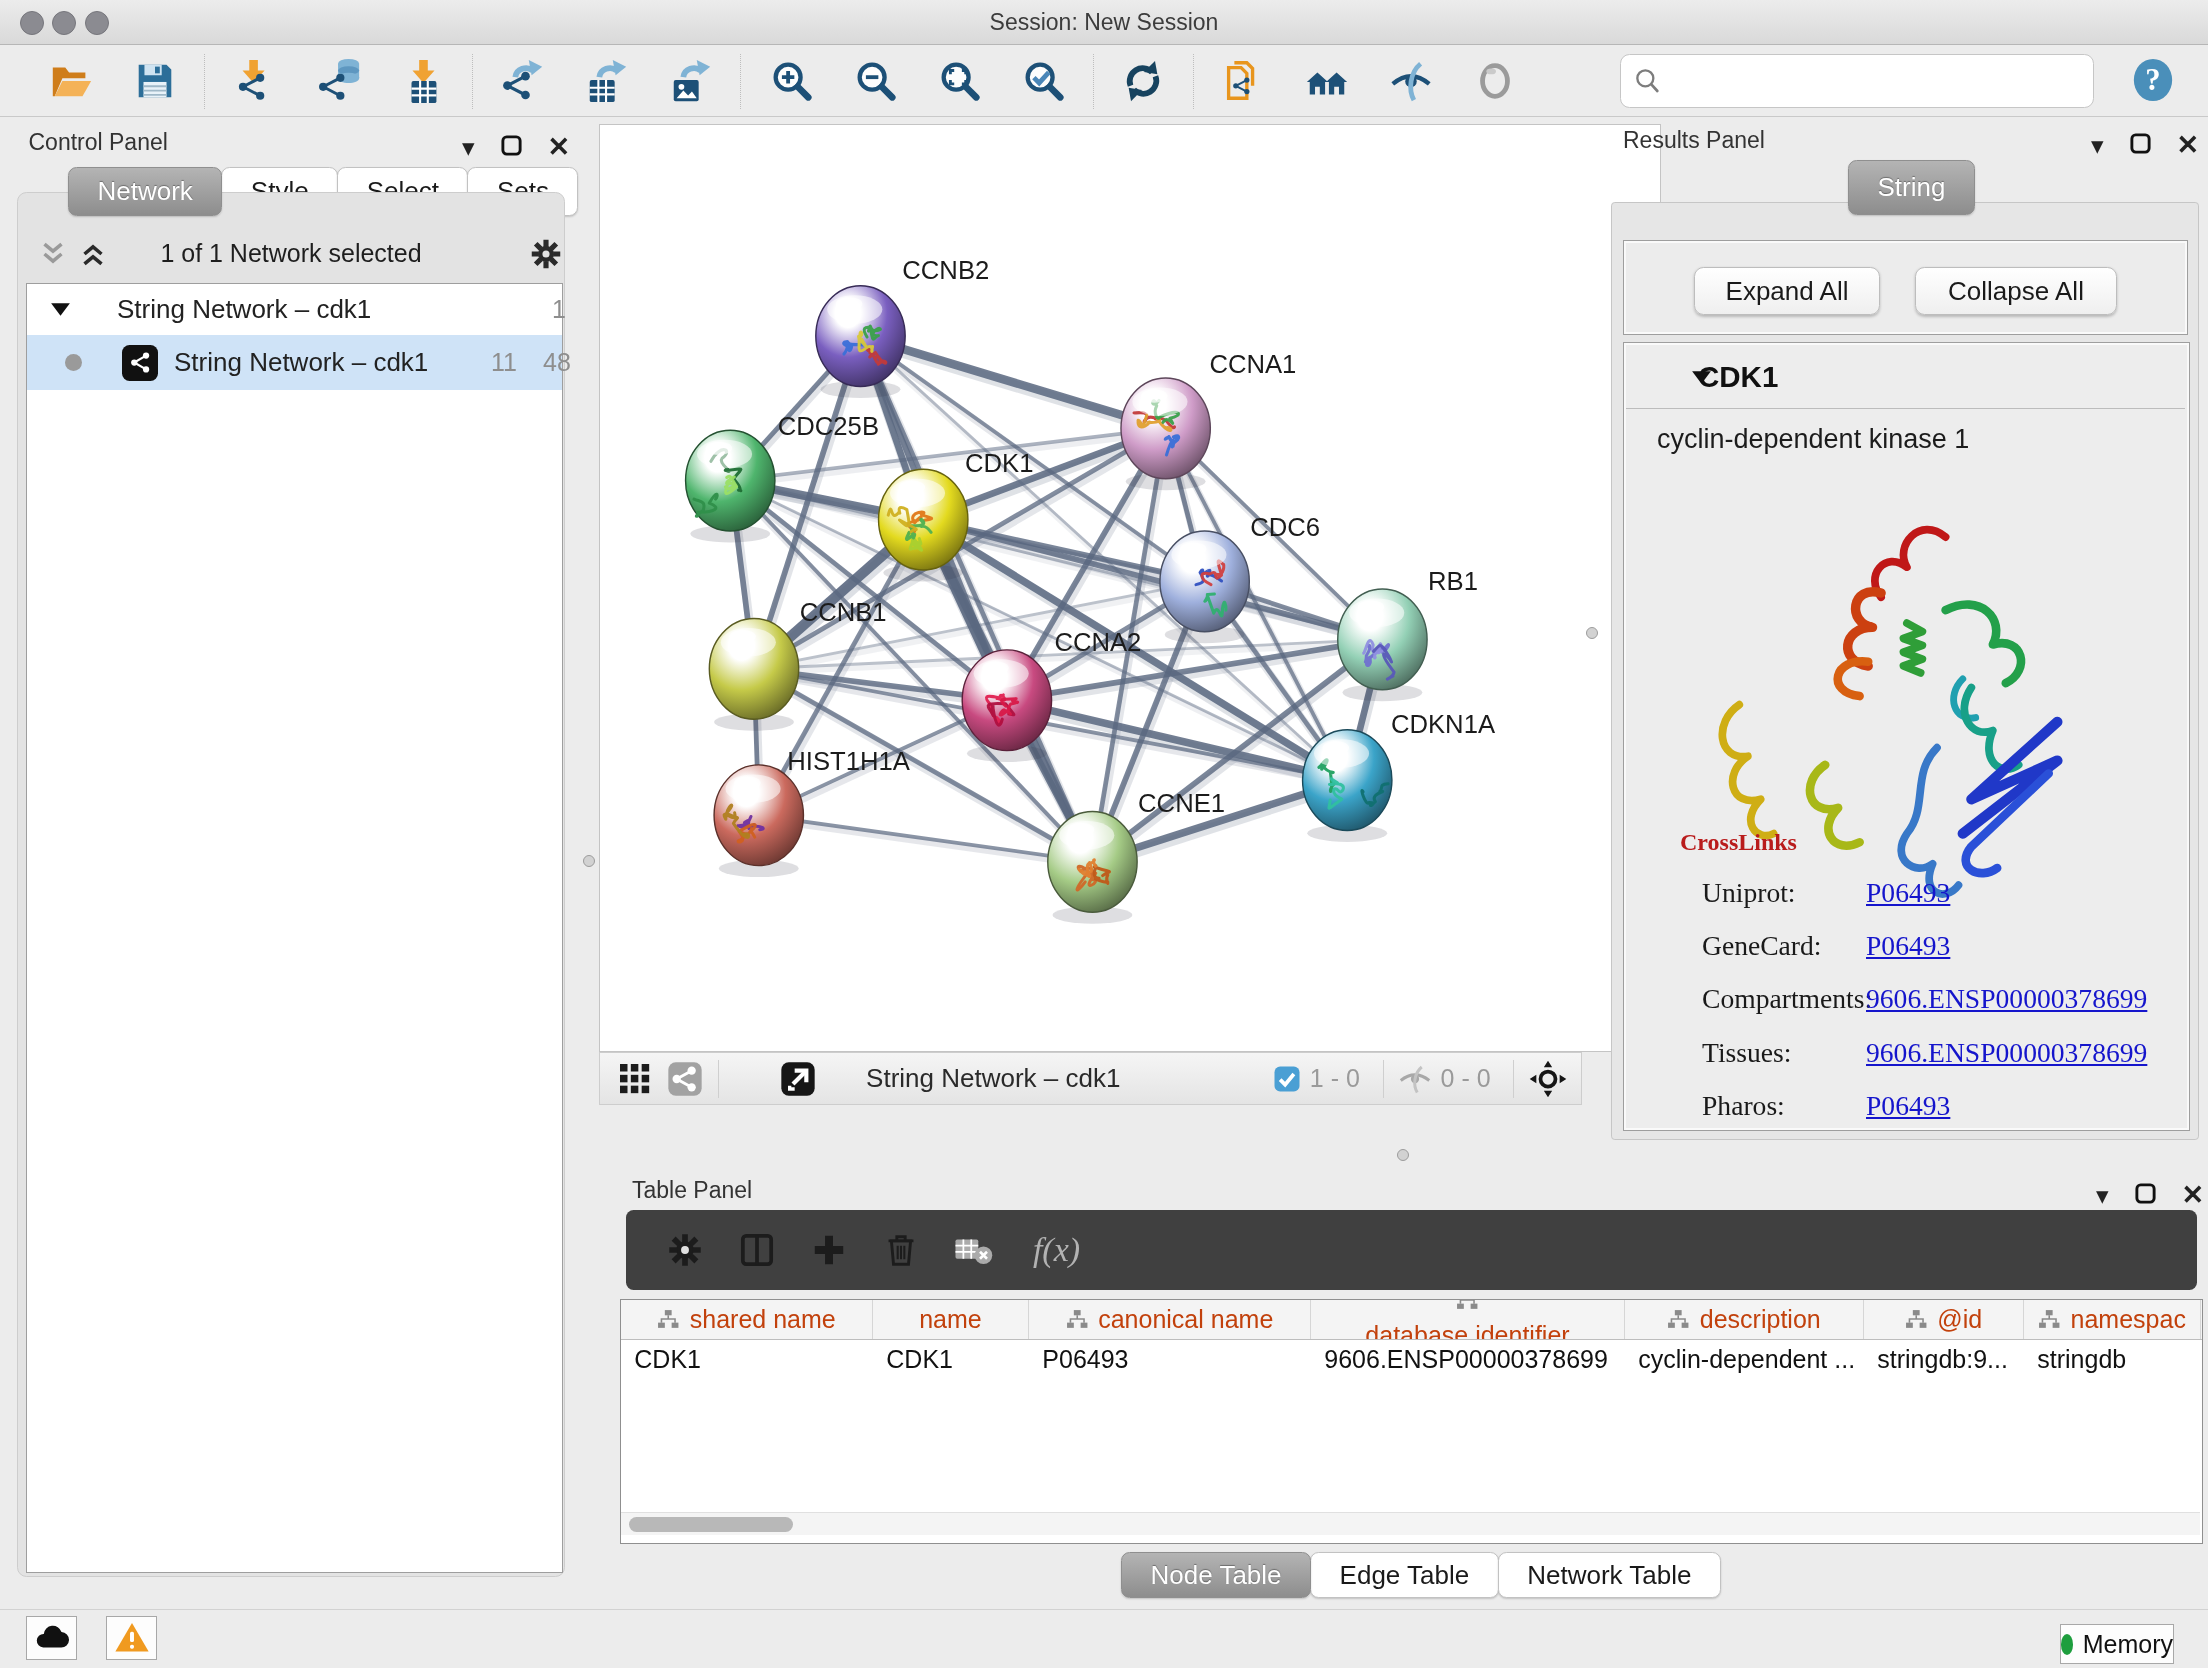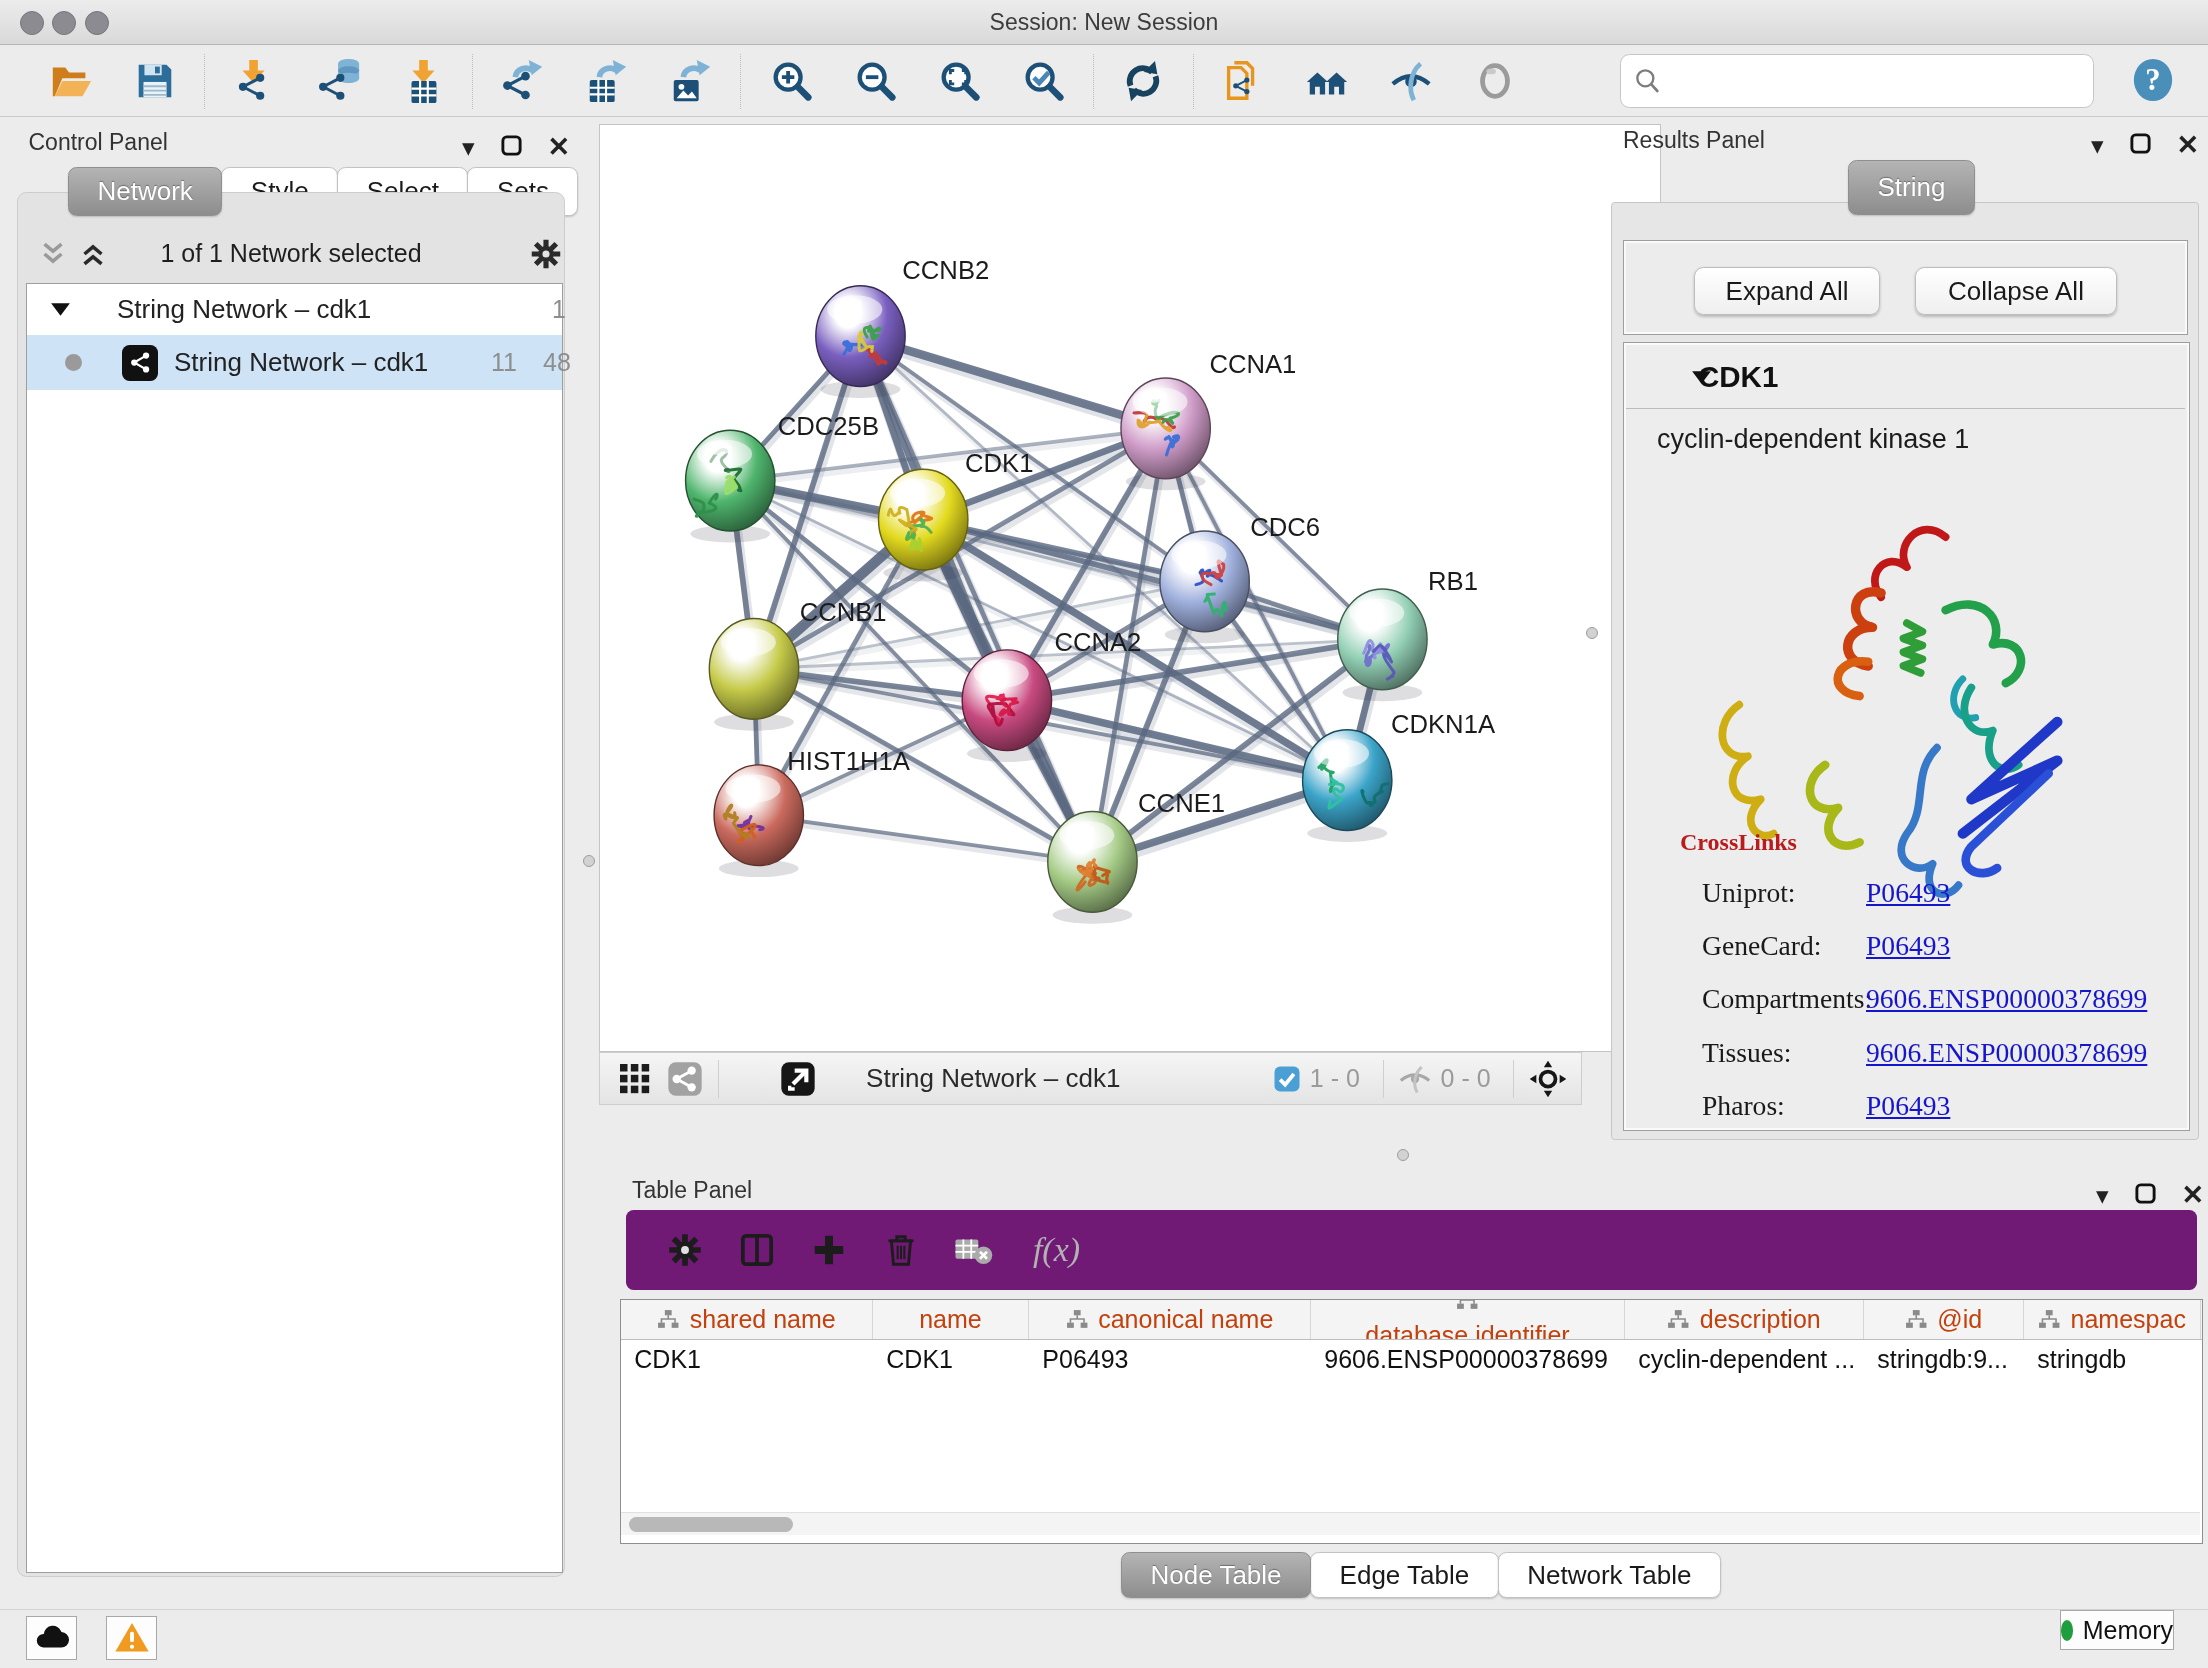--- a/index.html
+++ b/index.html
@@ -83,21 +83,21 @@
   #rp-structure { position:absolute; left:1680px; top:464px; width:428px; height:447px; }
   #xl-heading { position:absolute; left:1680px; top:829px; font-family:"Liberation Serif",serif;
     font-weight:bold; font-size:24px; color:#b91c1c; }
   .xl-row { position:absolute; left:1702px; width:476px; font-family:"Liberation Serif",serif; font-size:27.6px; }
   .xl-label { display:inline-block; width:160px; color:#1a1a1a; }
   .xl-link { color:#1515cc; text-decoration:underline; position:absolute; left:164px; white-space:nowrap; }
 
   
   #tp-title { position:absolute; left:632px; top:1177px; font-size:23px; color:#333; }
   #tp-toolbar { position:absolute; left:626px; top:1210px; width:1571px; height:80px;
-    background:#701a75; border-radius:7.6px; display:flex; align-items:center; padding-left:23px; }
+    background:#404040; border-radius:7.6px; display:flex; align-items:center; padding-left:23px; }
   .tp-btn { width:72px; height:61px; background:none; border:none; display:flex; align-items:center; justify-content:center; }
   .fx-glyph { font-family:"Liberation Serif",serif; font-style:italic; font-size:34px; color:#b2b2b2; }
   #table-wrap { position:absolute; left:620px; top:1299px; width:1583px; height:245px;
     background:#fff; border:1.9px solid #8f8f8f; }
   #thead-row { display:flex; height:40px; background:#f4f4f4; border-bottom:1px solid #bdbdbd; }
   .th { display:flex; align-items:center; justify-content:center; gap:9.5px; font-size:25px; color:#c2410c;
     border-right:1px solid #d6d6d6; overflow:hidden; white-space:nowrap; }
   .th svg { width:23px; height:23px; flex:none; }
   .tr { display:flex; height:38px; }
   .td { font-size:25px; color:#111; padding-left:13.3px; display:flex; align-items:center;
@@ -105,21 +105,21 @@
   #hscroll { position:absolute; left:0; bottom:7.6px; width:1579px; height:23px; background:#f4f4f4;
     border-top:1px solid #e0e0e0; }
   #hthumb { position:absolute; left:7.6px; top:3.8px; width:164px; height:14.3px; border-radius:7.6px; background:#b8b8b8; }
   #tp-tabs { position:absolute; left:1122px; top:1552px; display:flex; }
 
   
   #statusbar { position:absolute; left:0; top:1609px; width:2208px; height:59px; background:#ececec;
     border-top:1px solid #d2d2d2; }
   .sb-btn { position:absolute; top:5.7px; width:51px; height:44px; background:#fdfdfd;
     border:1.9px solid #a8a8a8; display:flex; align-items:center; justify-content:center; }
-  #memory-btn { position:absolute; left:2060px; top:0; width:114px; height:40px; background:#fdfdfd;
+  #memory-btn { position:absolute; left:2060px; top:14px; width:114px; height:40px; background:#fdfdfd;
     border:1.9px solid #a8a8a8; display:flex; align-items:center; justify-content:center; gap:9.5px; font-size:25px; color:#111; }
   #mem-dot { width:21px; height:21px; border-radius:50%; background:#1e9e3e; }
 
   text.node-label { font-family:"Liberation Sans",sans-serif; }
 </style>
 </head>
 <body>
 
 <div id="app">
 

